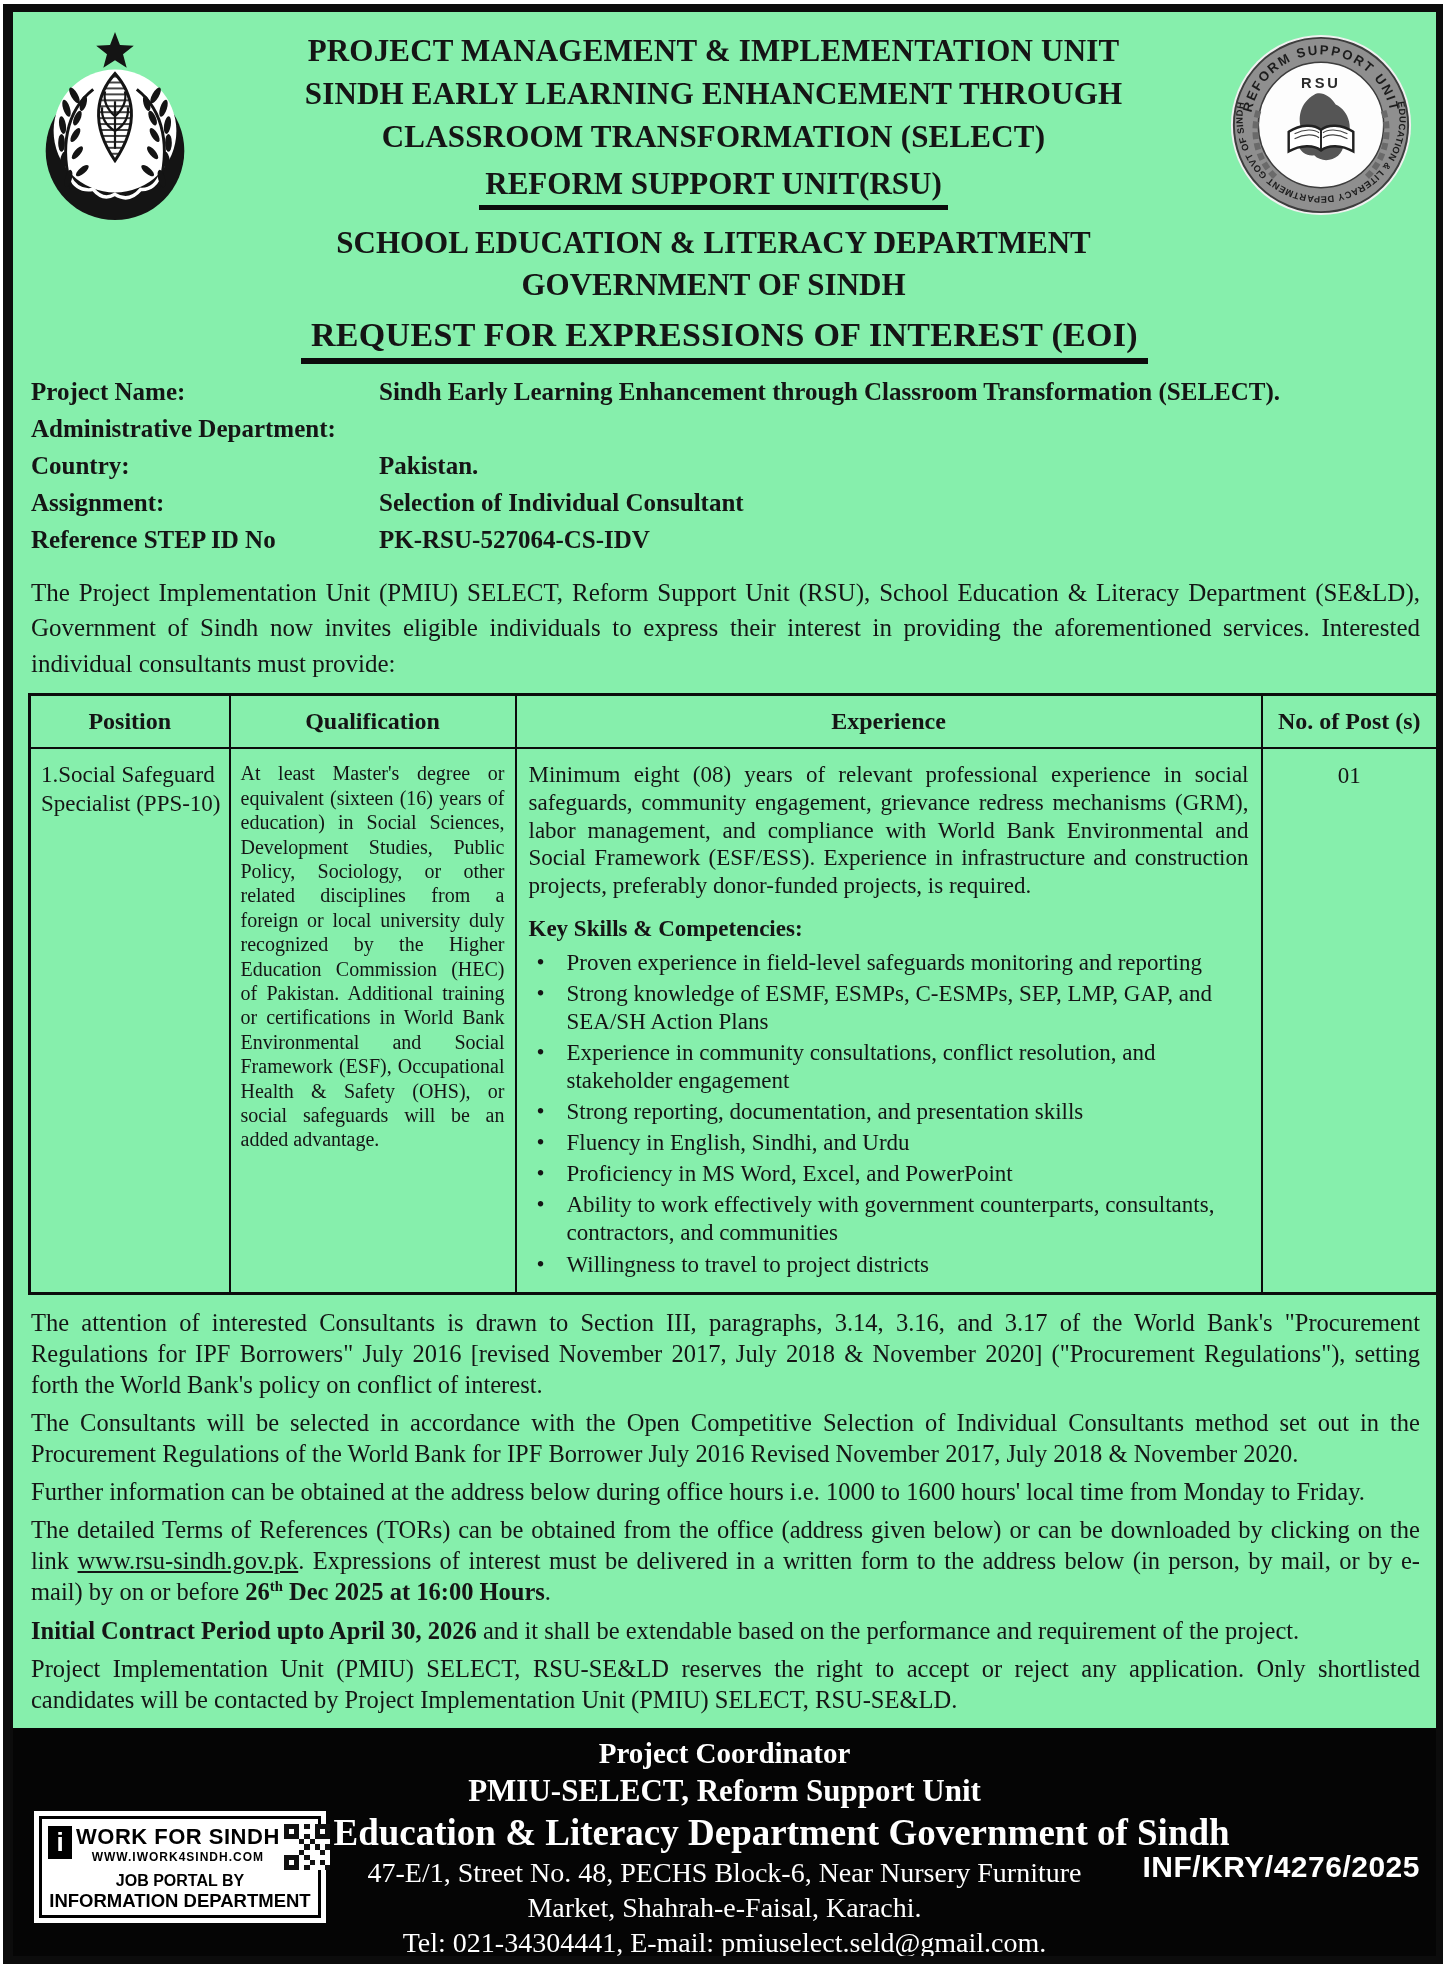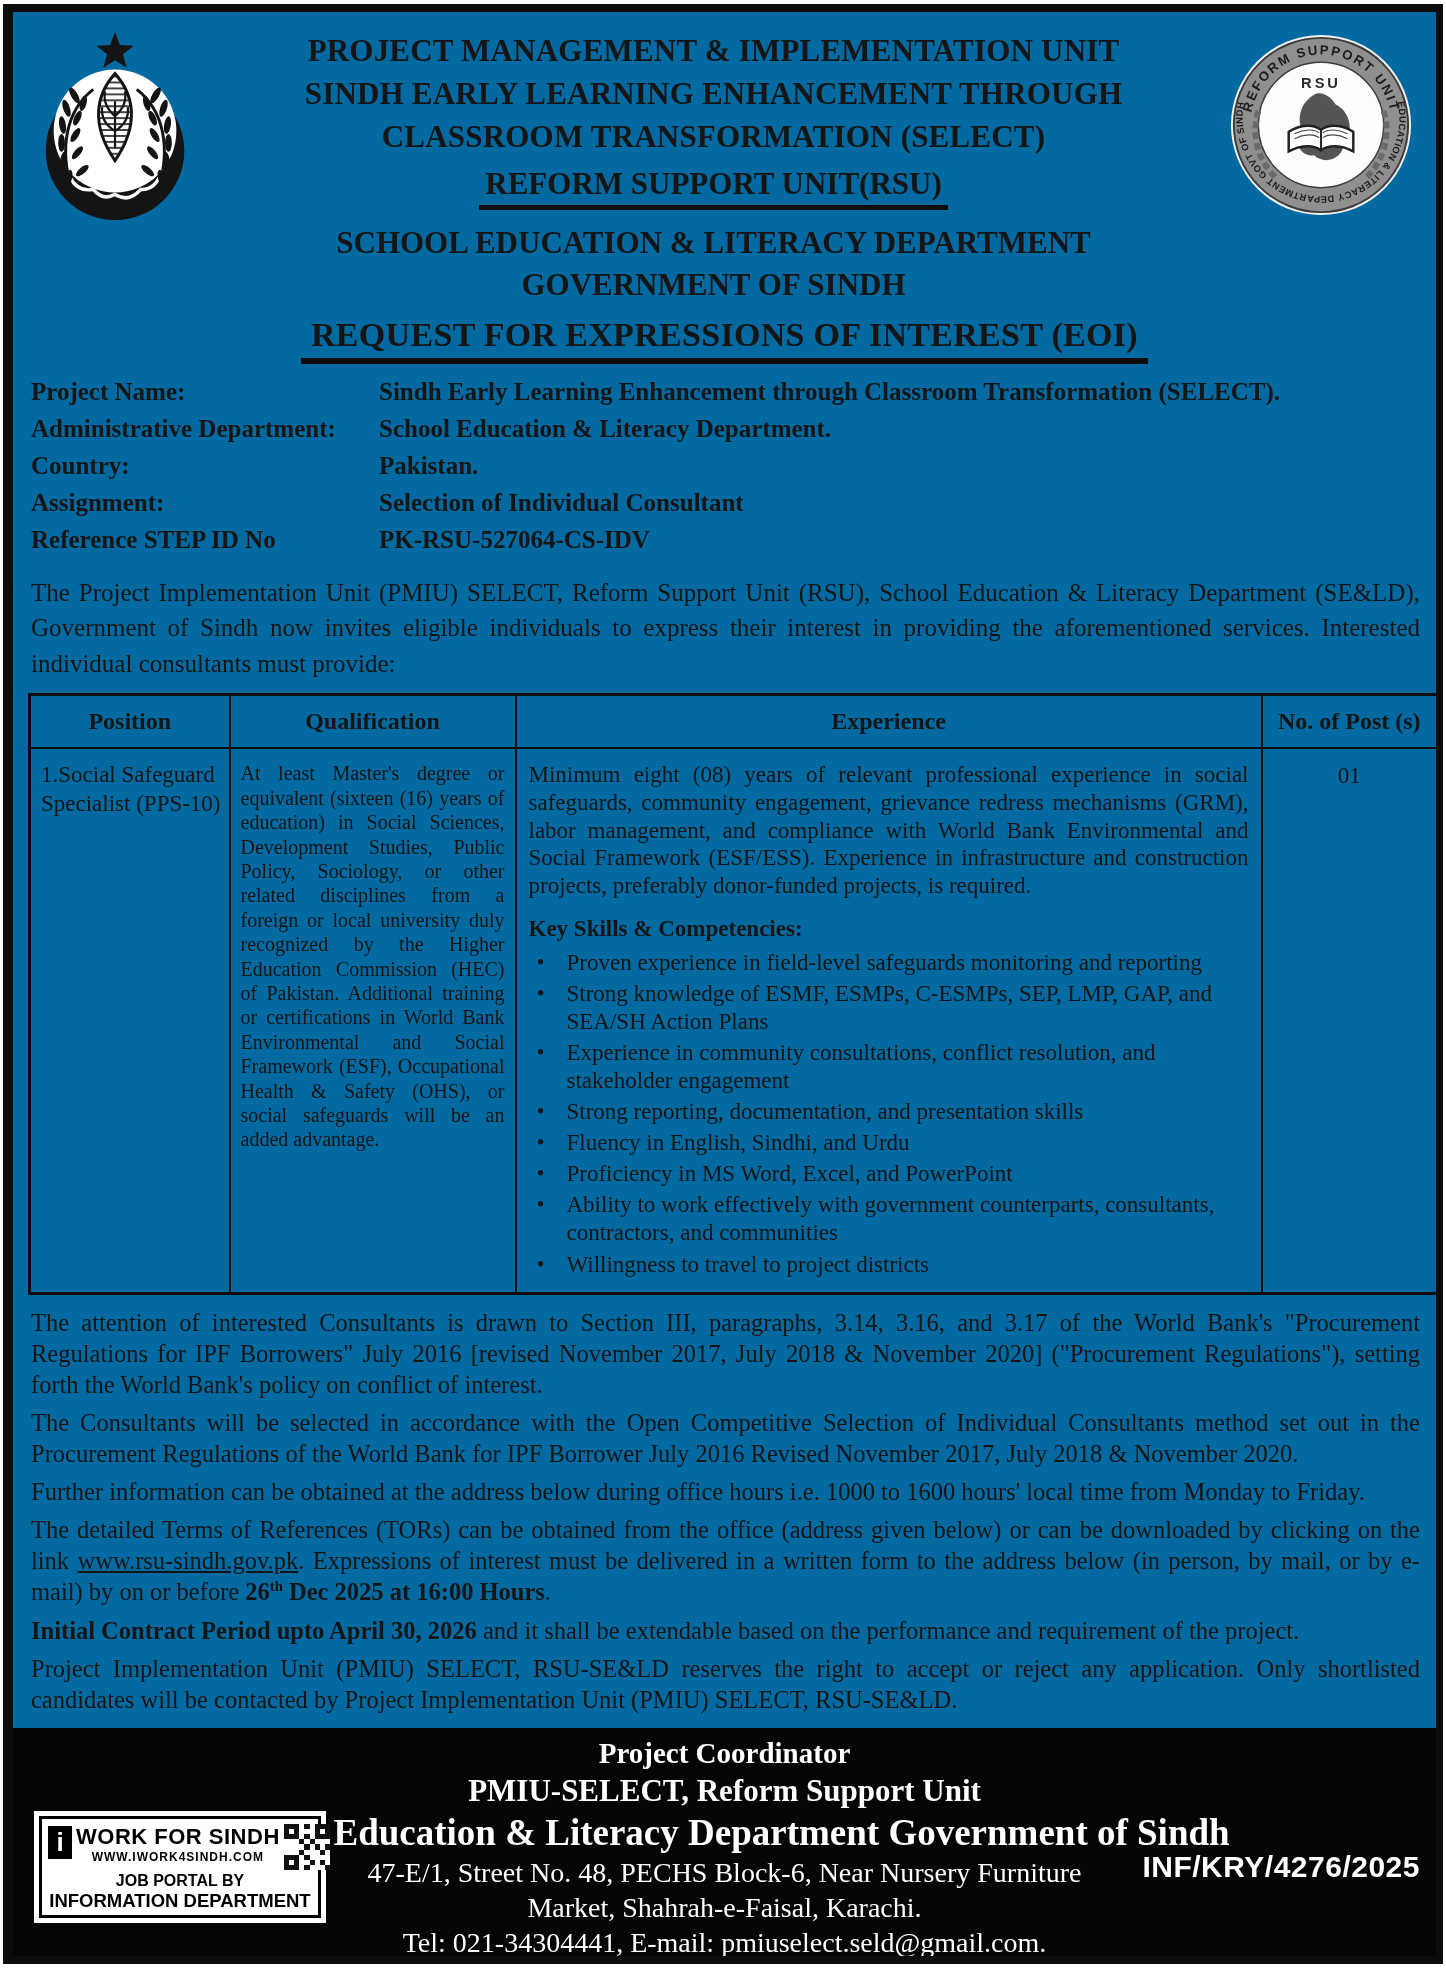--- a/index.html
+++ b/index.html
@@ -6,21 +6,21 @@
   body { width:1446px; }
   * { box-sizing:border-box; }
 
   .page { width:1446px; height:1969px; padding:4px 3px 5px 3px; background:#fff; }
 
   .ad {
     position:relative;
     width:100%; height:100%;
     border:8px solid #0c0c0c;
     border-left-width:10px; border-right-width:7px;
-    background:#0369a1;
+    background:#86efac;
     color:#151515;
     font-family:"Liberation Serif", serif;
     overflow:hidden;
   }
 
   
   .header { display:flex; padding:14px 22px 0 22px; }
   .crest-box { width:168px; flex:0 0 auto; padding-top:6px; }
   .seal-box  { width:190px; flex:0 0 auto; padding-top:6px; text-align:right; }
   .header-center { flex:1; text-align:center; padding-top:4px; }
@@ -191,21 +191,20 @@
       <span class="h-eoi">REQUEST FOR EXPRESSIONS OF INTEREST (EOI)</span>
     </div>
 
     <div class="info">
       <div class="info-row">
         <div class="info-label">Project Name:</div>
         <div class="info-value">Sindh Early Learning Enhancement through Classroom Transformation (SELECT).</div>
       </div>
       <div class="info-row">
         <div class="info-label">Administrative Department:</div>
-        <div class="info-value">School Education &amp; Literacy Department.</div>
       </div>
       <div class="info-row">
         <div class="info-label">Country:</div>
         <div class="info-value">Pakistan.</div>
       </div>
       <div class="info-row">
         <div class="info-label">Assignment:</div>
         <div class="info-value">Selection of Individual Consultant</div>
       </div>
       <div class="info-row">

